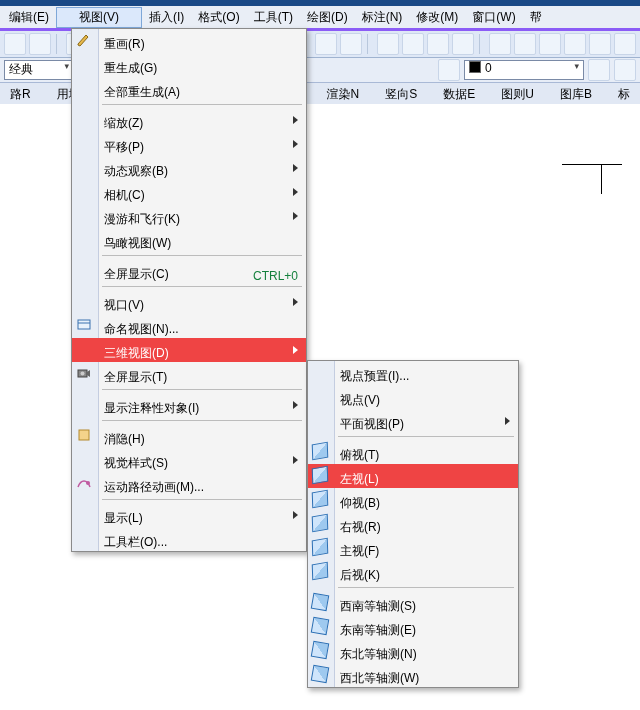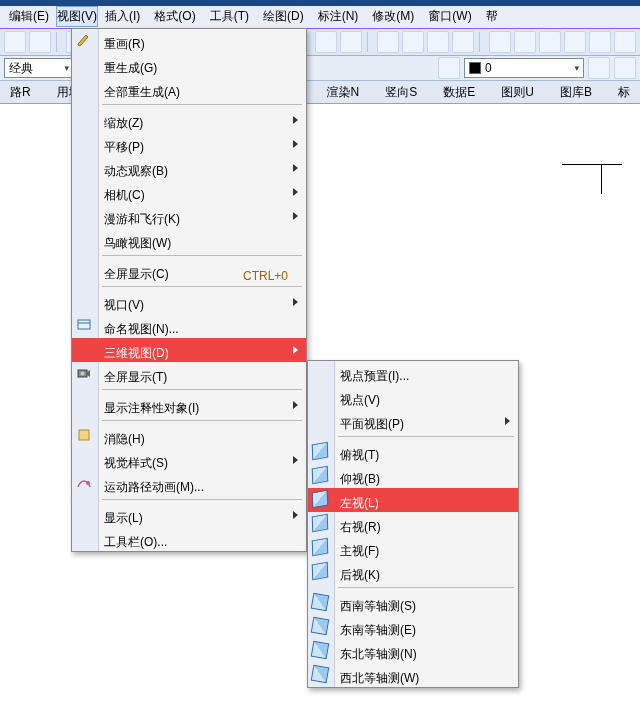--- a/index.html
+++ b/index.html
@@ -1,43 +1,43 @@
 <!DOCTYPE html>
 <html><head>
 <meta charset="utf-8">
 <style>
   html,body{margin:0;padding:0;width:640px;height:710px;font-family:"Microsoft YaHei","SimSun",Arial,sans-serif;font-size:12px;background:#fff;color:#000;overflow:hidden}
   .titlebar{height:6px;background:#1a4986}
-  .menubar{height:22px;background:#e9eef6;border-bottom:1px solid #8b5cf6;display:flex;align-items:flex-start;padding:0 2px}
+  .menubar{height:22px;background:#e9eef6;border-bottom:3px solid #8b5cf6;display:flex;align-items:center;padding:0 2px}
   .menubar-item{padding:2px 7px;white-space:nowrap}
-  .menubar-item.active{background:#dbe8fb;border:1px solid #7ea7d8;padding:1px 0}
+  .menubar-item.active{background:#dbe8fb;border:1px solid #7ea7d8;padding:1px 22px}
 
   .toolrow{height:26px;background:#dfe8f6;border-bottom:1px solid #9fb3d0;display:flex;align-items:center;padding:0 4px;gap:3px}
   .tb-btn{width:20px;height:20px;border:1px solid #c8d5e8;background:#eef4fb;border-radius:2px}
   .tb-sep{width:4px;height:20px;border-left:1px solid #b8c7dc;margin:0 2px}
 
   .layerrow{height:24px;background:#e7edf7;border-bottom:1px solid #a9b9d6;display:flex;align-items:center;padding:0 4px;gap:4px}
-  .layer-combo{height:18px;border:1px solid #7a8aa6;background:#fff;display:flex;align-items:center;padding:0 4px;font-size:12px}
+  .layer-combo{height:18px;border:1px solid #7a8aa6;background:#fff;display:flex;align-items:flex-start;padding:0 4px;font-size:12px}
   .layer-combo.long{width:110px}
   .layer-combo .sw{width:10px;height:10px;border:1px solid #666;margin-right:4px}
   .layer-combo .dd{margin-left:auto;font-size:9px;color:#444}
 
   .tabrow{height:22px;background:#e1e8f4;border-bottom:1px solid #8ea3c4;display:flex;align-items:center;padding:0 2px;gap:10px}
   .tab{padding:2px 8px;white-space:nowrap}
 
   .canvas{position:absolute;left:0;top:104px;right:0;bottom:0;background:#fff}
   .canvas-mark{position:absolute;right:18px;top:30px;width:60px;height:60px}
   .canvas-mark .h{position:absolute;top:30px;right:0;width:60px;height:0;border-top:1px solid #000}
   .canvas-mark .v{position:absolute;top:30px;right:20px;width:0;height:30px;border-left:1px solid #000}
 
   .dropdown{position:absolute;background:#f4f4f4;border:1px solid #8a8a8a;box-shadow:2px 3px 5px rgba(0,0,0,.3)}
   .dd-iconcol{position:absolute;left:0;top:0;bottom:0;width:26px;background:#e8edf5;border-right:1px solid #c4cde0}
   .dd-item{position:relative;height:24px;display:flex;align-items:flex-end;padding:0 24px 0 32px;white-space:nowrap}
   .dd-item .arrow{position:absolute;right:8px;top:8px;width:0;height:0;border-top:4px solid transparent;border-bottom:4px solid transparent;border-left:5px solid #333}
-  .dd-item .shortcut{position:absolute;right:18px;color:#a16207}
+  .dd-item .shortcut{position:absolute;right:8px;color:#15803d}
   .dd-item.hi{background:#ef4444;color:#fff}
   .dd-item.hi .arrow{border-left-color:#fff}
   .dd-sep{height:7px;position:relative}
   .dd-sep::after{content:"";position:absolute;left:30px;right:4px;top:3px;border-top:1px solid #bcbcbc}
   .ico{position:absolute;left:4px;top:3px;width:16px;height:16px}
   .cube{width:14px;height:14px;border:1px solid #2a6fb5;background:linear-gradient(135deg,#cfe5fb 0 50%,#9ec9ef 50% 100%);transform:skewY(-8deg) rotate(-2deg)}
   .cube.iso{background:linear-gradient(45deg,#cfe5fb 0 50%,#9ec9ef 50% 100%);transform:rotate(10deg)}
 
   #menu-view{left:71px;top:28px;width:234px}
   #menu-3d{left:307px;top:360px;width:210px}
@@ -233,32 +233,32 @@
       <span>平面视图(P)</span>
       <span class="arrow"></span>
     </div>
   <div class="dd-sep"></div>
   <div class="dd-item">
       <span class="ico">
         <div class="cube"></div>
       </span>
       <span>俯视(T)</span>
     </div>
+  <div class="dd-item hi">
+      <span class="ico">
+        <div class="cube"></div>
+      </span>
+      <span>左视(L)</span>
+    </div>
   <div class="dd-item">
       <span class="ico">
         <div class="cube"></div>
       </span>
       <span>仰视(B)</span>
     </div>
-  <div class="dd-item hi">
-      <span class="ico">
-        <div class="cube"></div>
-      </span>
-      <span>左视(L)</span>
-    </div>
   <div class="dd-item">
       <span class="ico">
         <div class="cube"></div>
       </span>
       <span>右视(R)</span>
     </div>
   <div class="dd-item">
       <span class="ico">
         <div class="cube"></div>
       </span>

